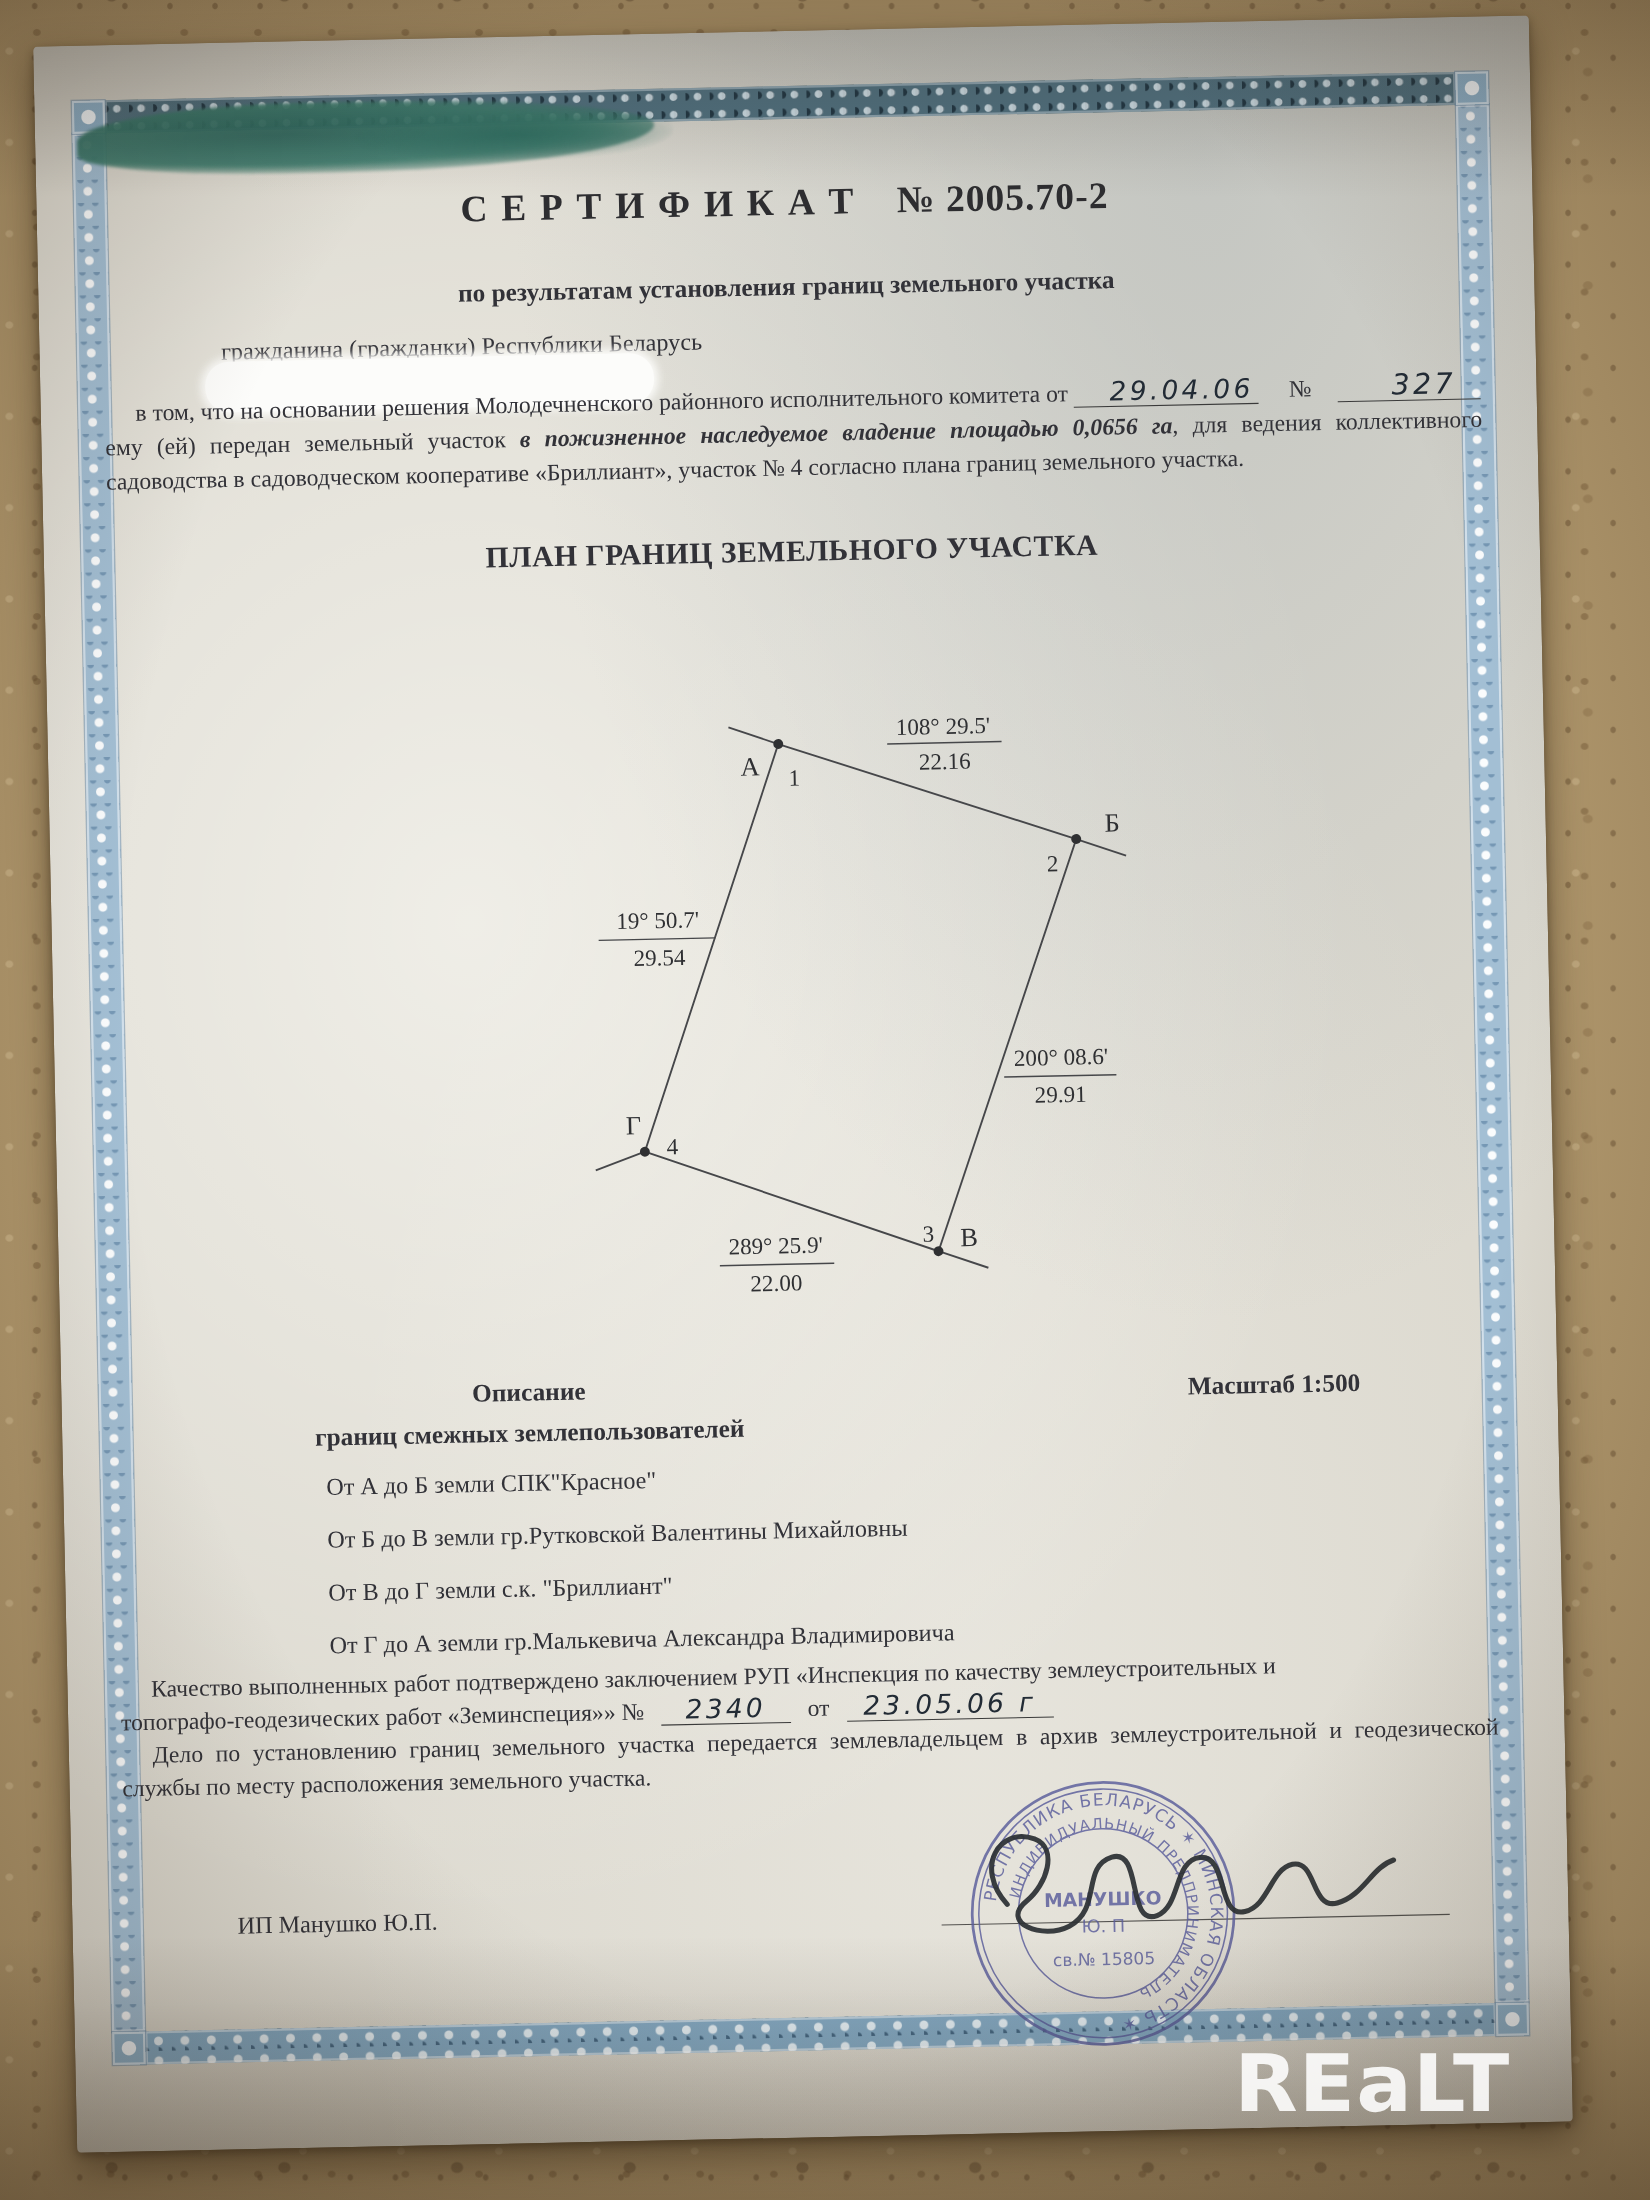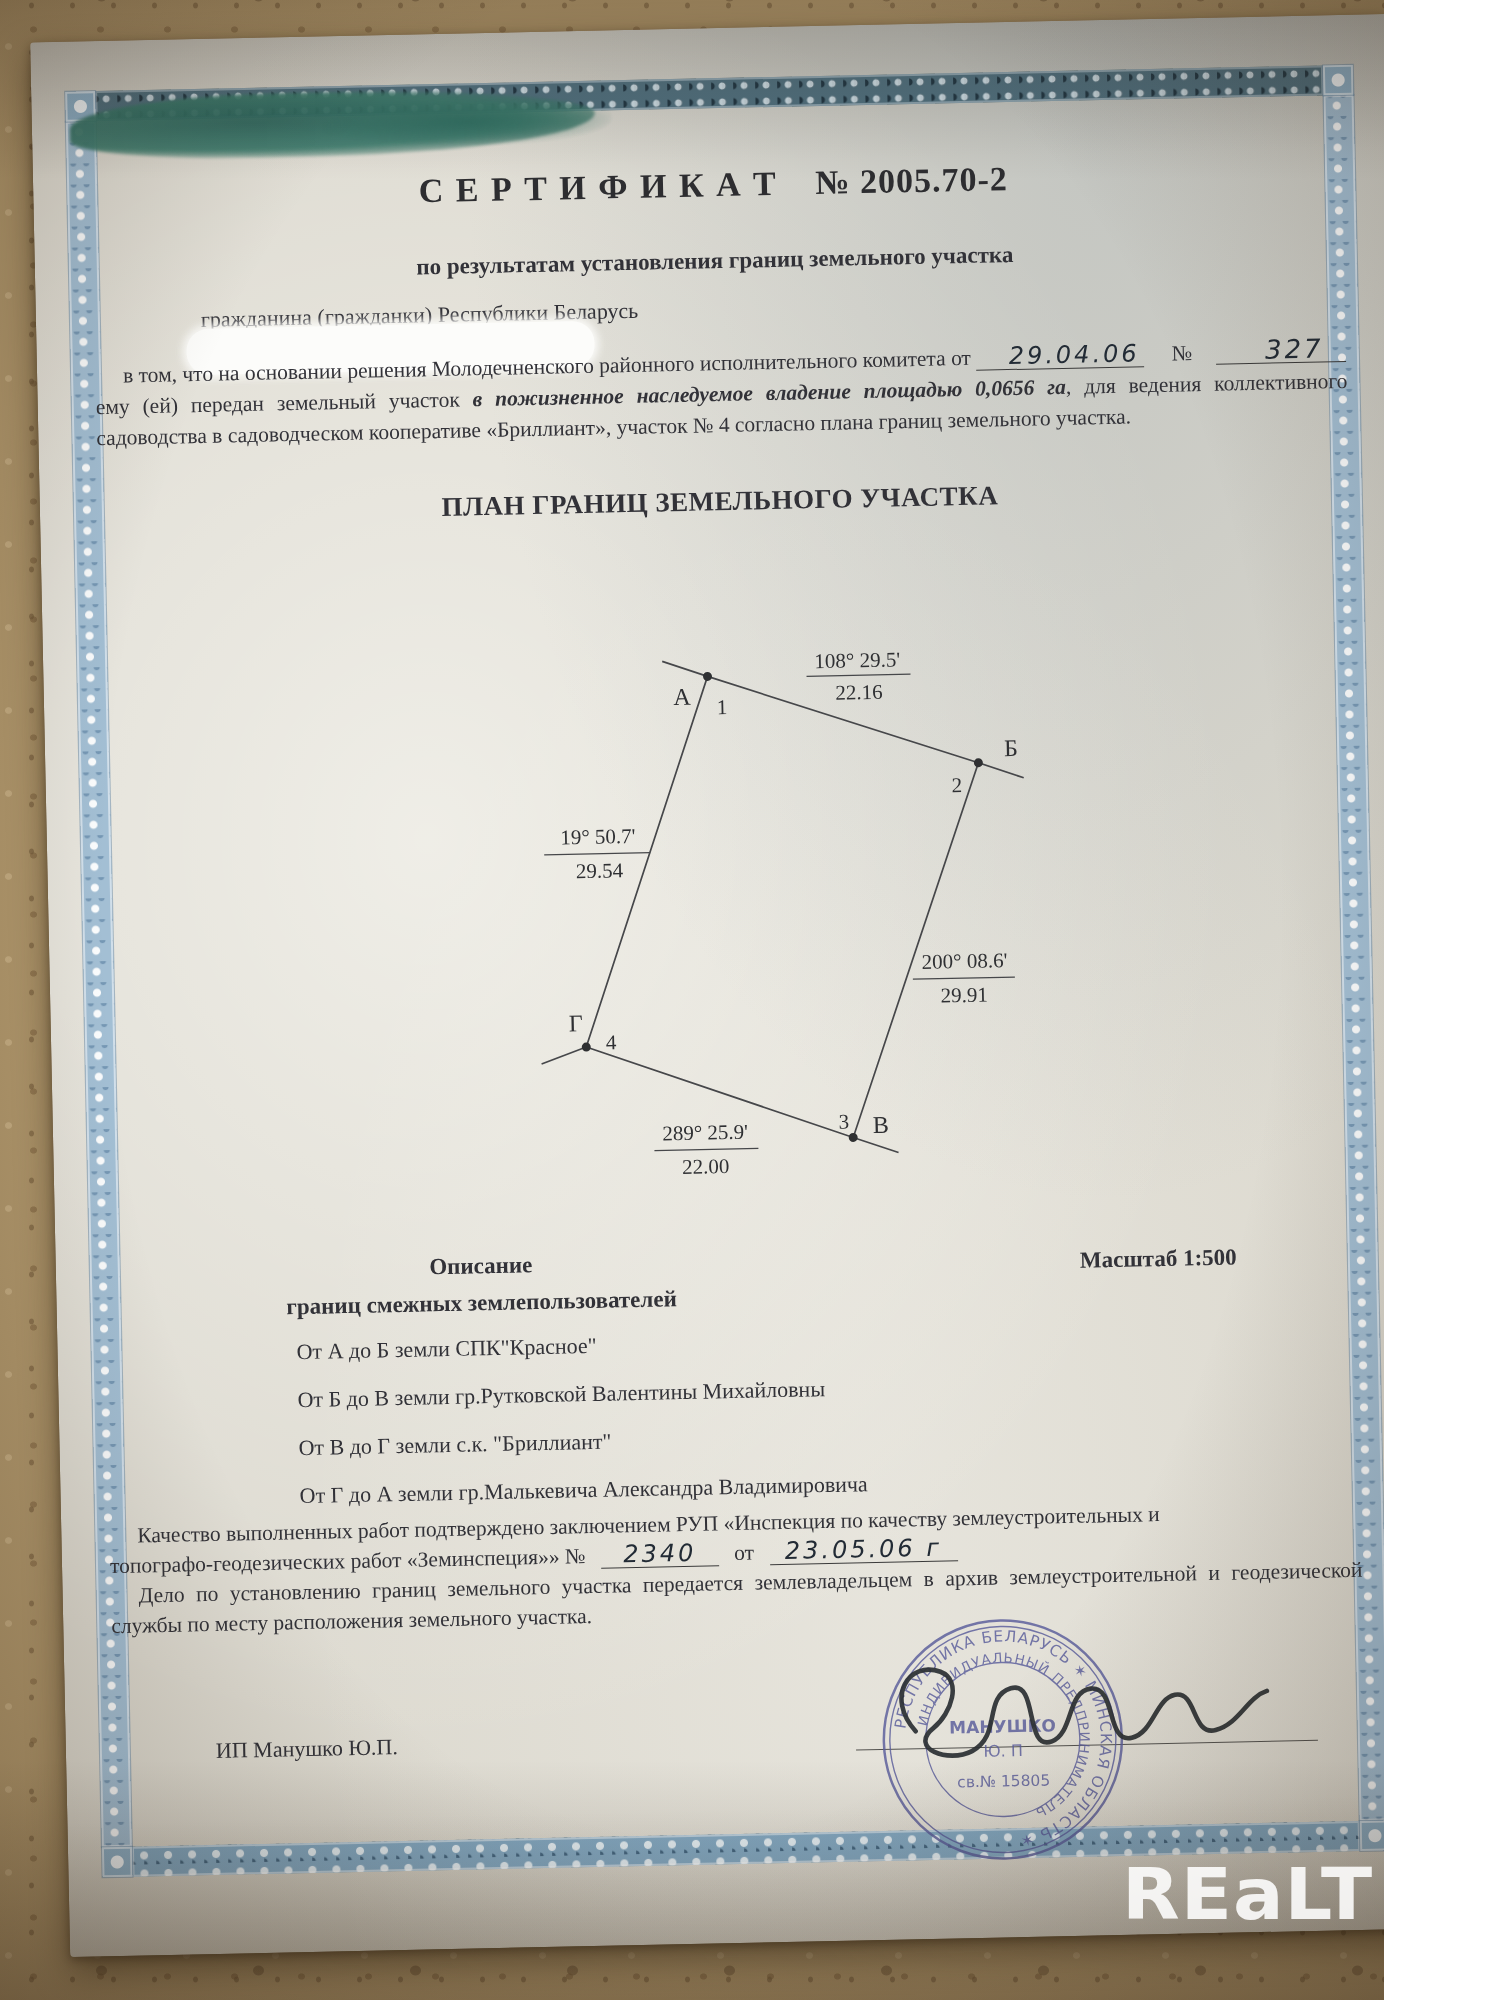--- a/index.html
+++ b/index.html
@@ -1,19 +1,19 @@
 <!DOCTYPE html>
 <html><head>
 <meta charset="utf-8">
 <style>
   html,body { margin:0; padding:0; }
   body { width:1500px; height:2000px; font-family:"Liberation Serif", serif; }
 
   .canvas {
-    position:relative; width:1384px; height:2000px; overflow:hidden;
+    position:relative; width:1500px; height:2000px; overflow:hidden;
     background-color:#b0976c;
     background-image:
       radial-gradient(rgba(122,95,60,.50) 3px, transparent 4px),
       radial-gradient(rgba(140,113,75,.45) 4px, transparent 5px),
       radial-gradient(rgba(88,64,38,.40) 2px, transparent 3px),
       radial-gradient(rgba(214,192,150,.50) 3px, transparent 4px),
       radial-gradient(rgba(74,53,32,.35) 5px, transparent 6px);
     background-size: 67px 59px, 113px 97px, 41px 47px, 89px 83px, 157px 141px;
     background-position: 0 0, 31px 17px, 11px 29px, 53px 5px, 23px 67px;
   }

